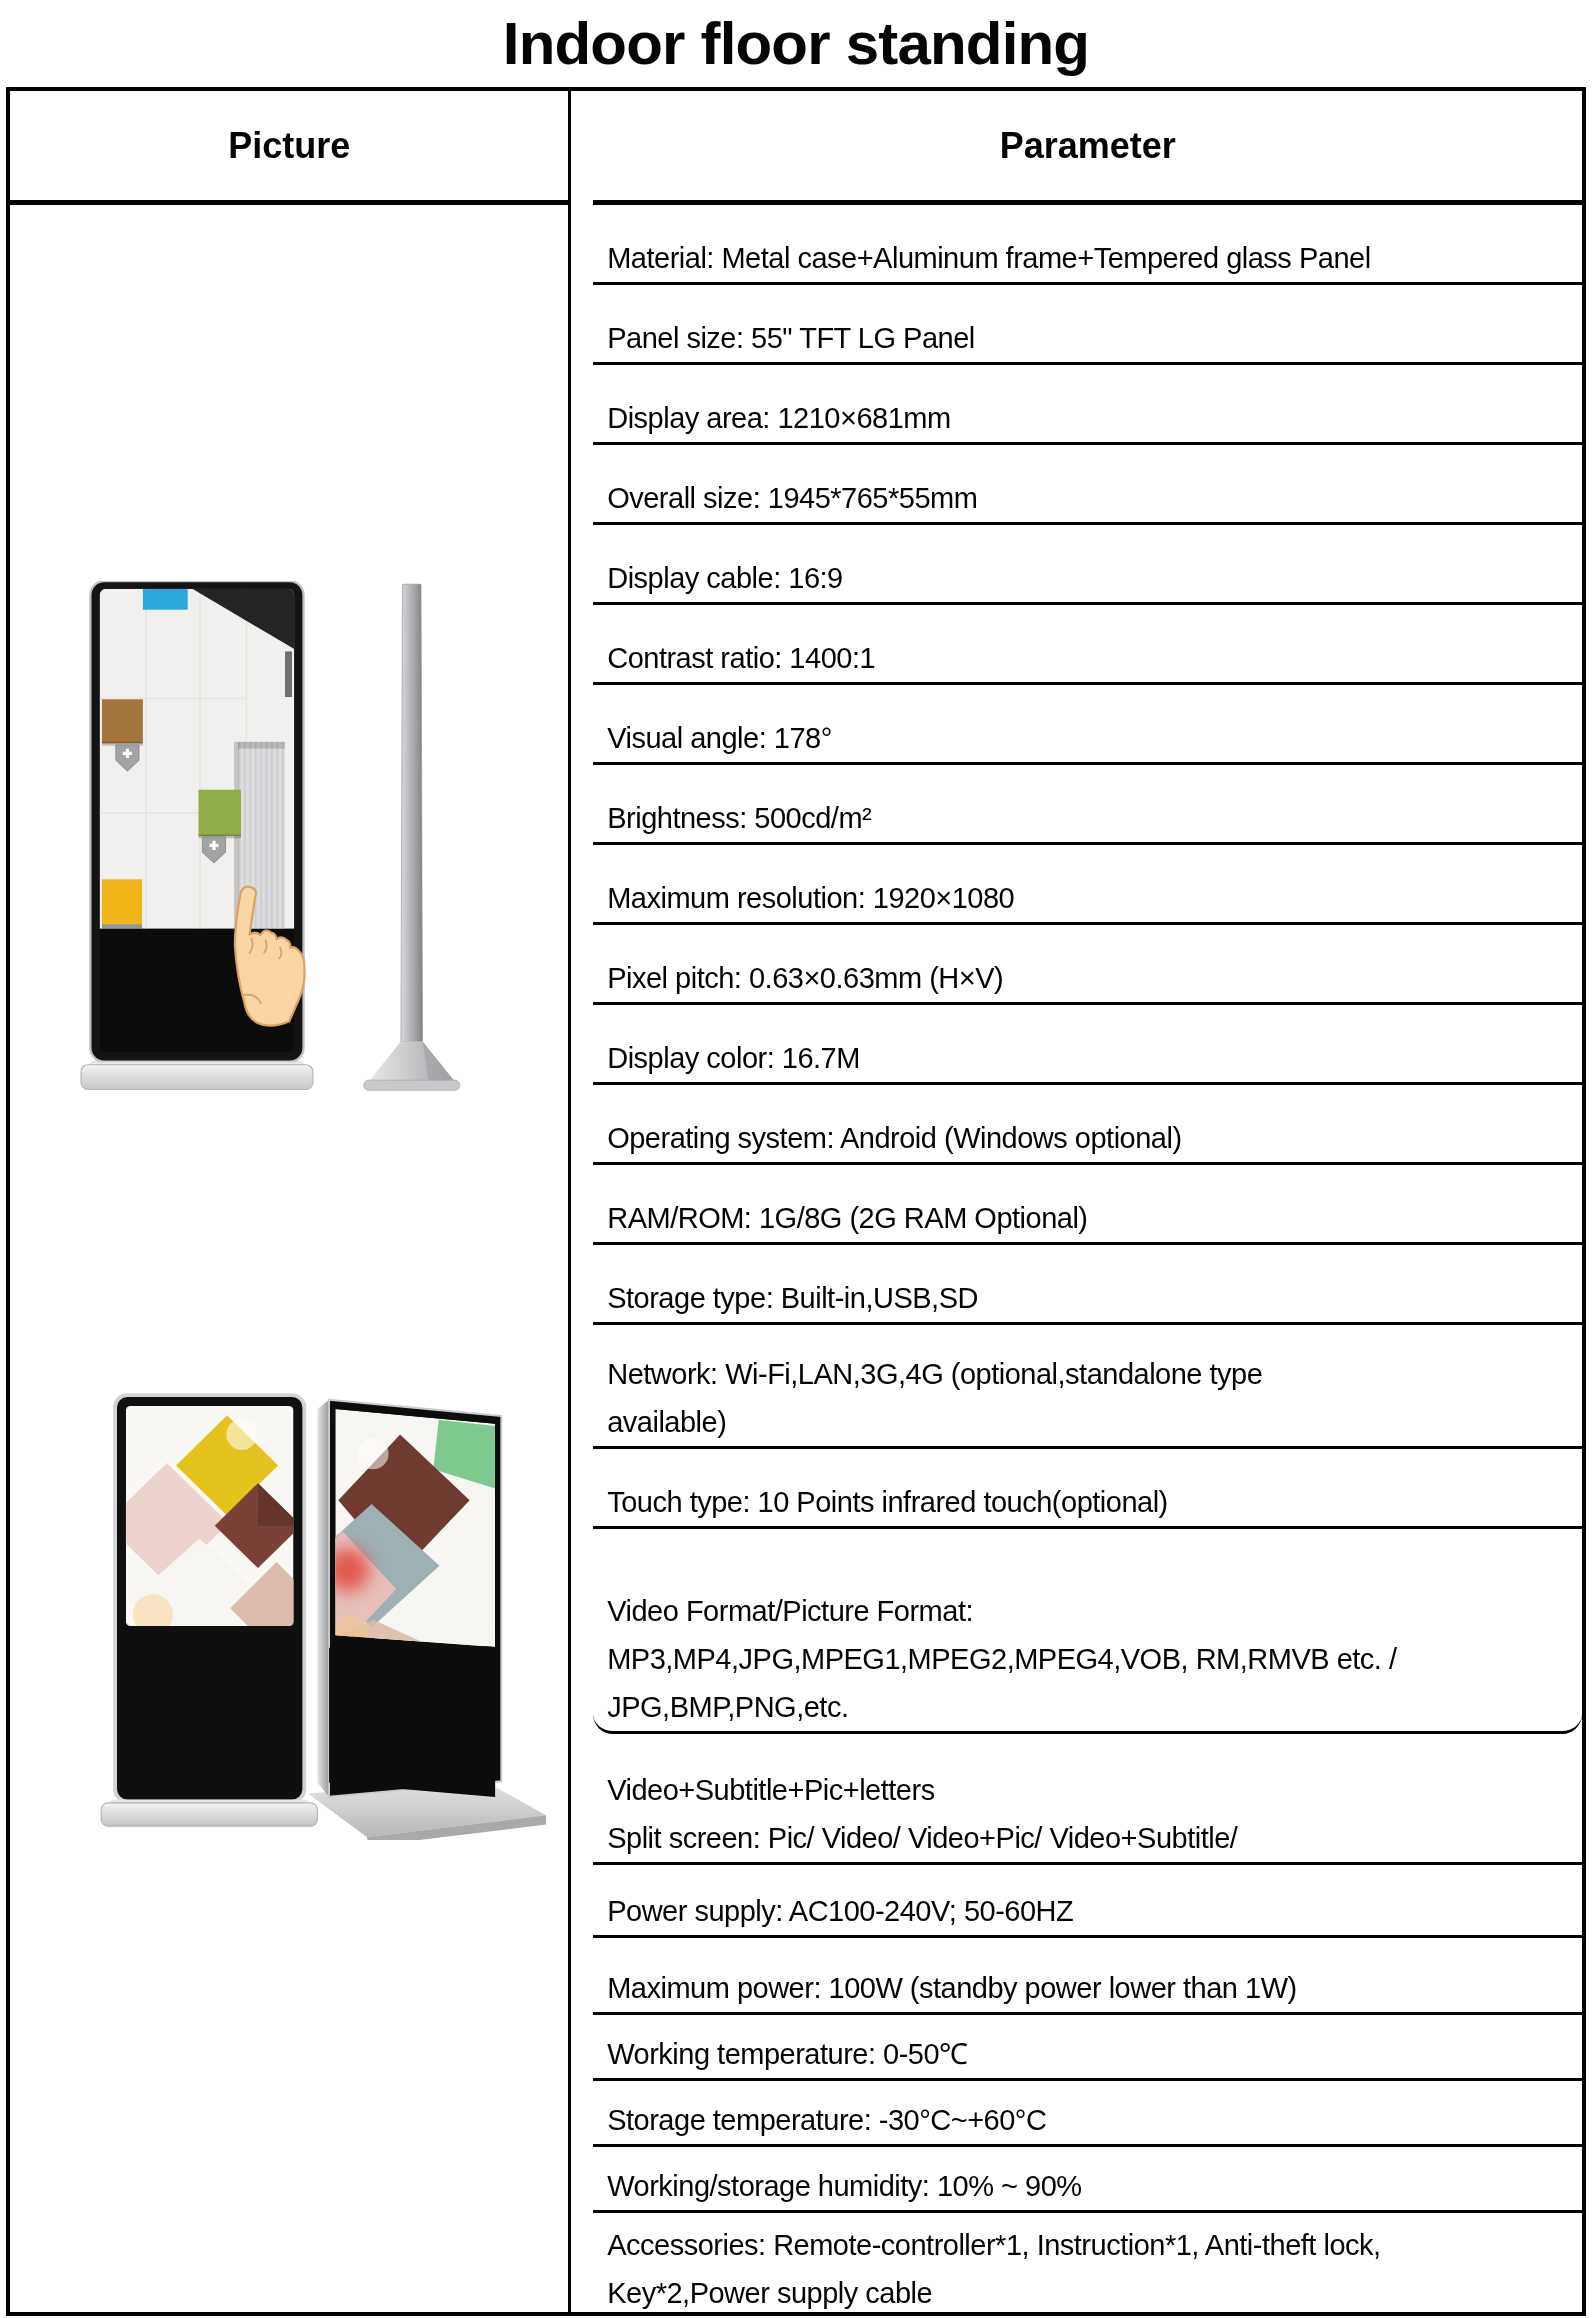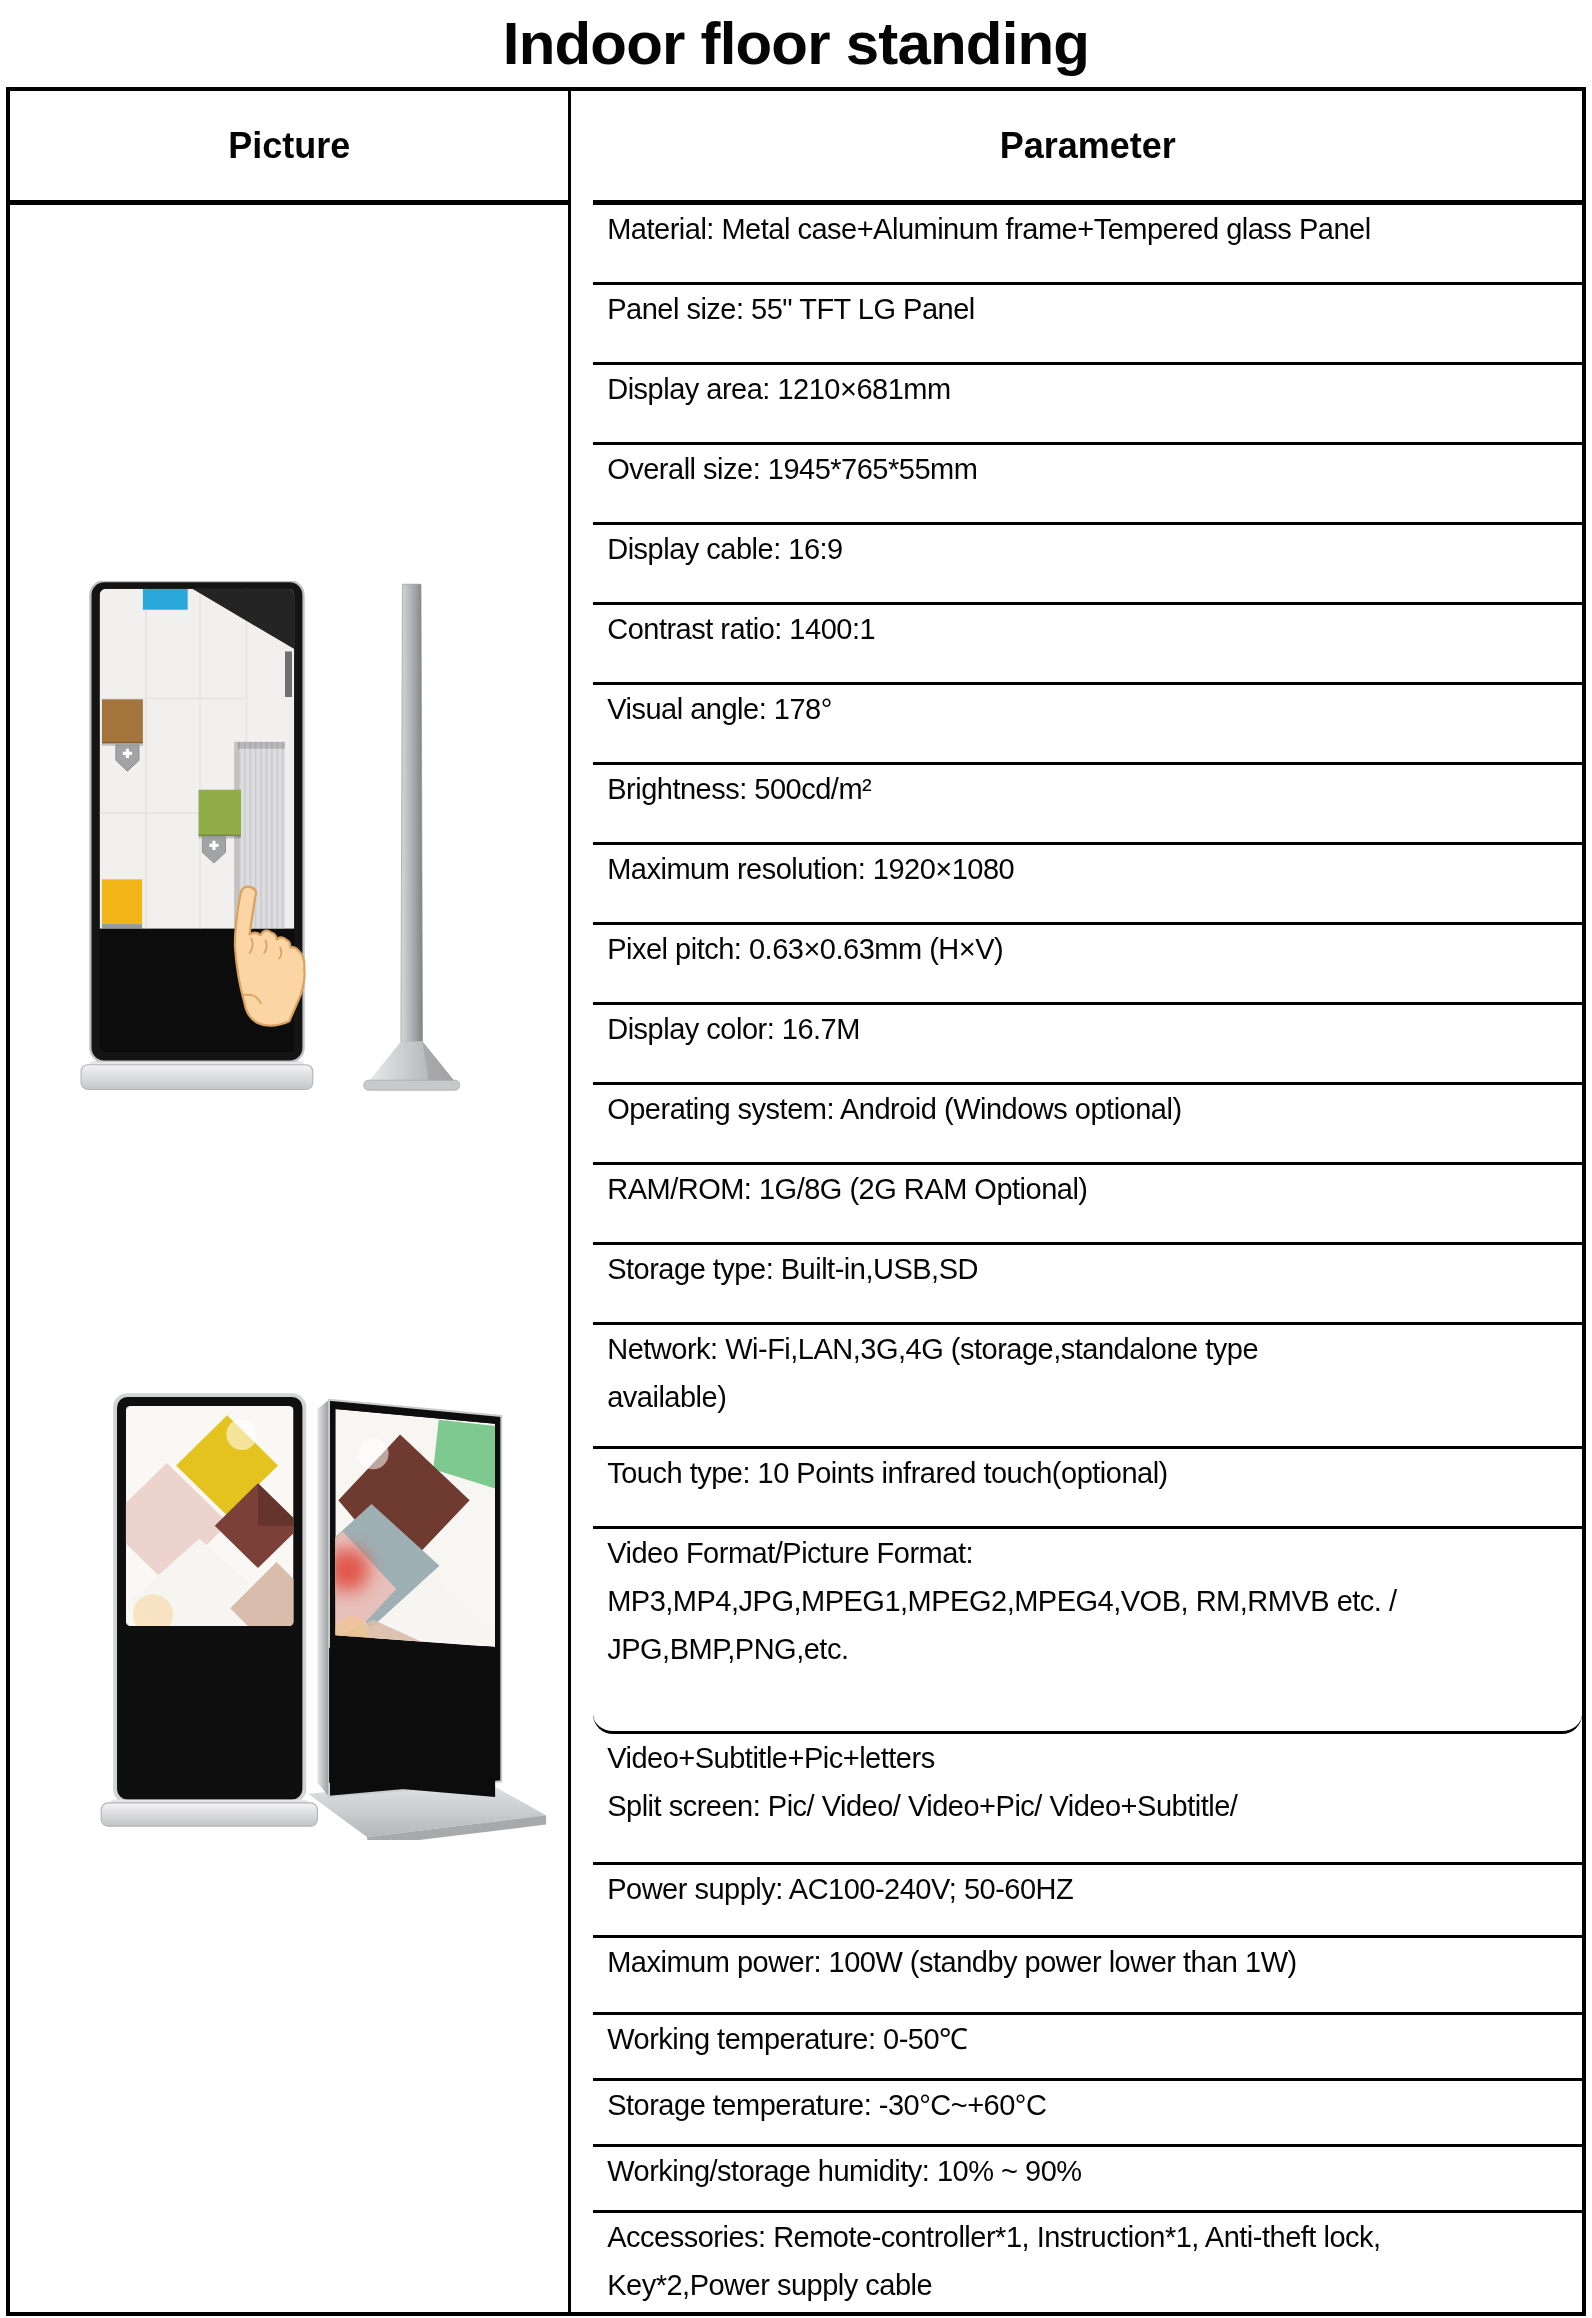--- a/index.html
+++ b/index.html
@@ -14,21 +14,21 @@
   .col-parameter{flex:1;display:flex;flex-direction:column;min-width:0;}
   .header-cell{height:114px;flex:0 0 114px;border-bottom:5.4px solid #000;box-sizing:border-box;
         display:flex;align-items:center;justify-content:center;
         font-size:36px;font-weight:bold;}
   .picture-area{position:relative;flex:1;}
   .pic{position:absolute;left:0;width:557px;}
   .pic1{top:376px;height:514px;}
   .pic2{top:1187px;height:448px;}
   .rows{flex:1;display:flex;flex-direction:column;}
   .param-row{box-sizing:border-box;height:80px;border-bottom:3.1px solid #000;
-        display:flex;flex-direction:column;justify-content:flex-start;
+        display:flex;flex-direction:column;justify-content:flex-end;
         padding-left:14px;padding-right:16px;overflow:hidden;}
   .param-row .line{white-space:nowrap;font-size:29px;line-height:48px;letter-spacing:-0.5px;}
   .param-row:nth-child(15){height:124px;}
   .param-row:nth-child(17){height:205px;border-radius:20px;}
   .param-row:nth-child(18){height:131px;}
   .param-row:nth-child(19){height:73px;}
   .param-row:nth-child(20){height:77px;}
   .param-row:nth-child(21),.param-row:nth-child(22),.param-row:nth-child(23){height:66px;}
   .param-row:nth-child(24){height:104px;border-bottom:none;}
 </style>
@@ -228,21 +228,21 @@
           <div class="param-row">
             <div class="line">Operating system: Android (Windows optional)</div>
           </div>
           <div class="param-row">
             <div class="line">RAM/ROM: 1G/8G (2G RAM Optional)</div>
           </div>
           <div class="param-row">
             <div class="line">Storage type: Built-in,USB,SD</div>
           </div>
           <div class="param-row">
-            <div class="line">Network: Wi-Fi,LAN,3G,4G (storage,standalone type</div>
+            <div class="line">Network: Wi-Fi,LAN,3G,4G (optional,standalone type</div>
             <div class="line">available)</div>
           </div>
           <div class="param-row">
             <div class="line">Touch type: 10 Points infrared touch(optional)</div>
           </div>
           <div class="param-row">
             <div class="line">Video Format/Picture Format:</div>
             <div class="line">MP3,MP4,JPG,MPEG1,MPEG2,MPEG4,VOB, RM,RMVB etc. /</div>
             <div class="line">JPG,BMP,PNG,etc.</div>
           </div>

